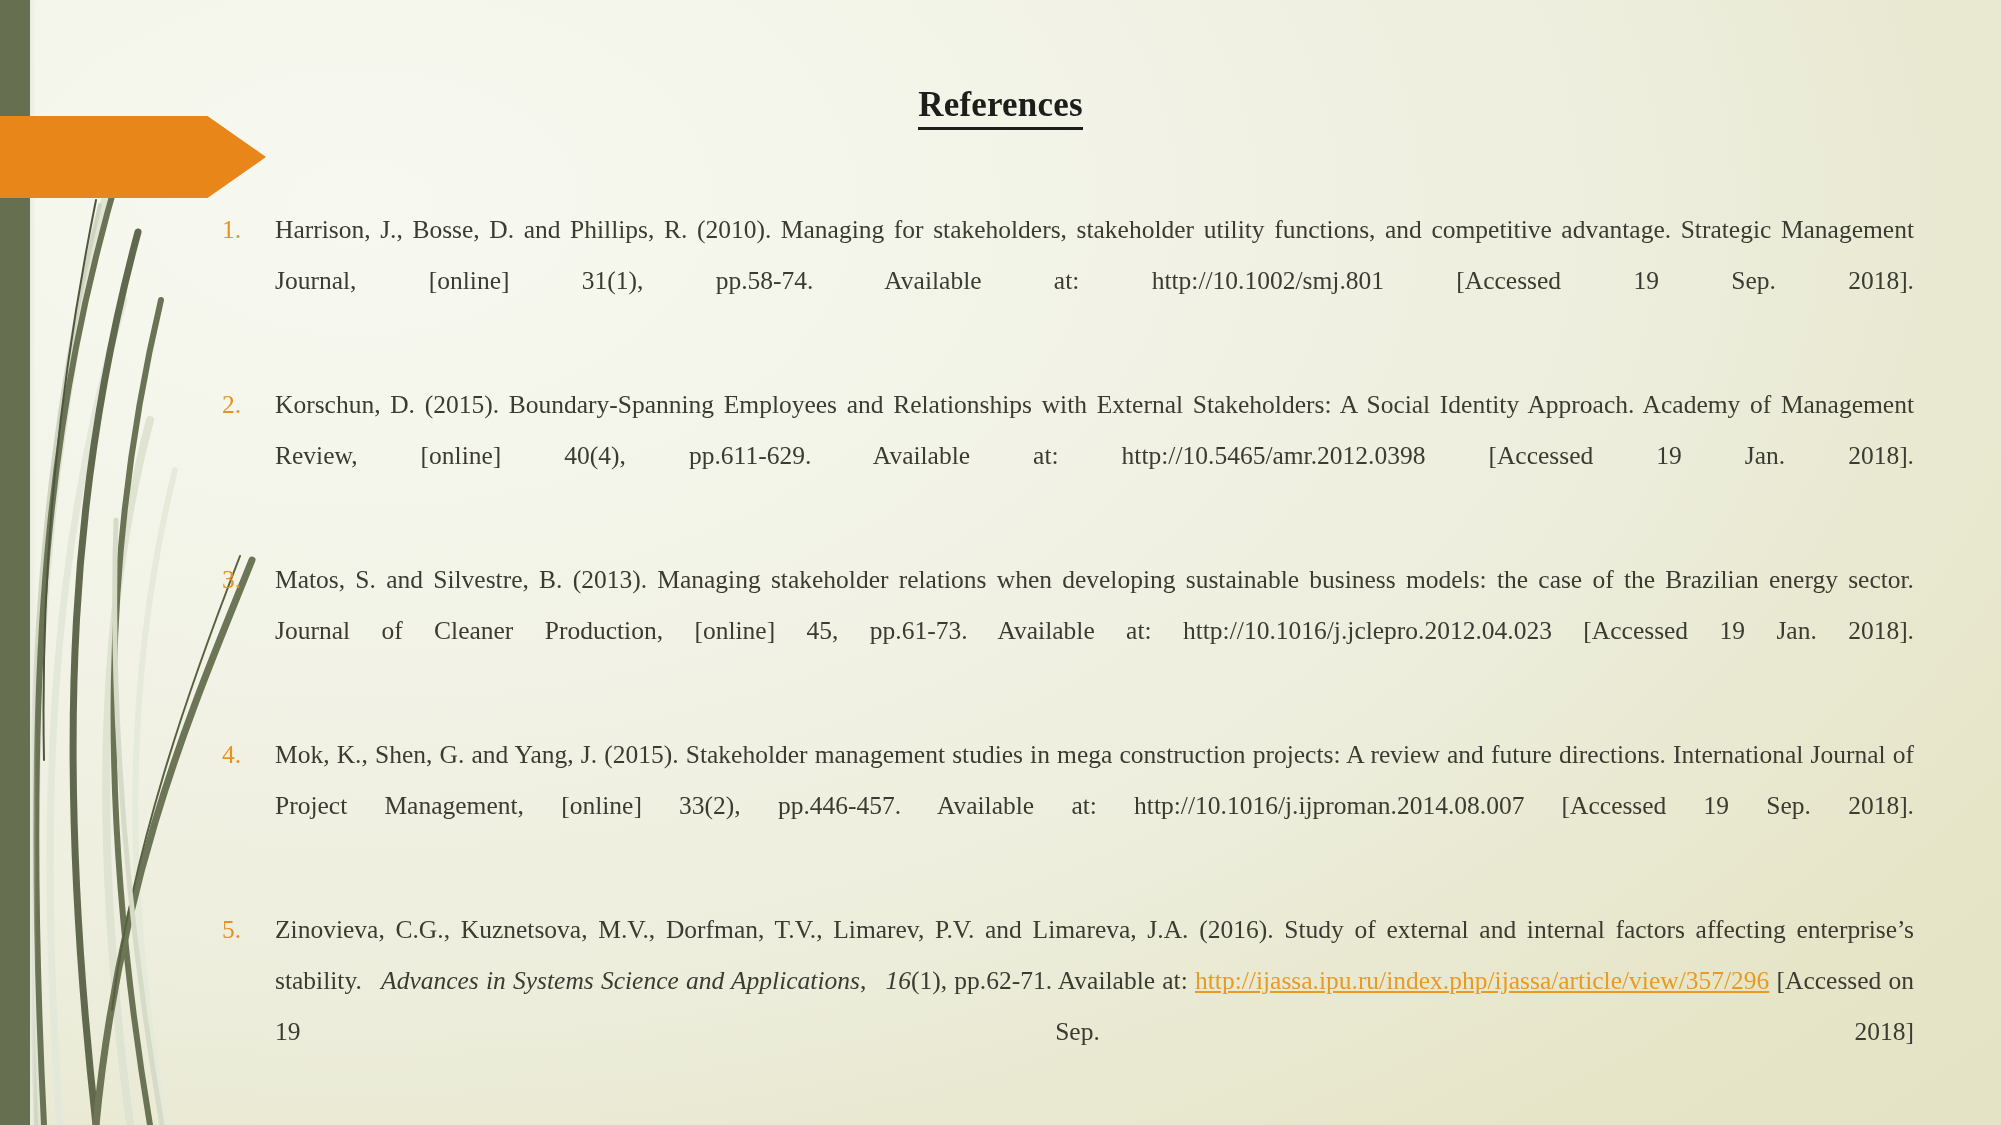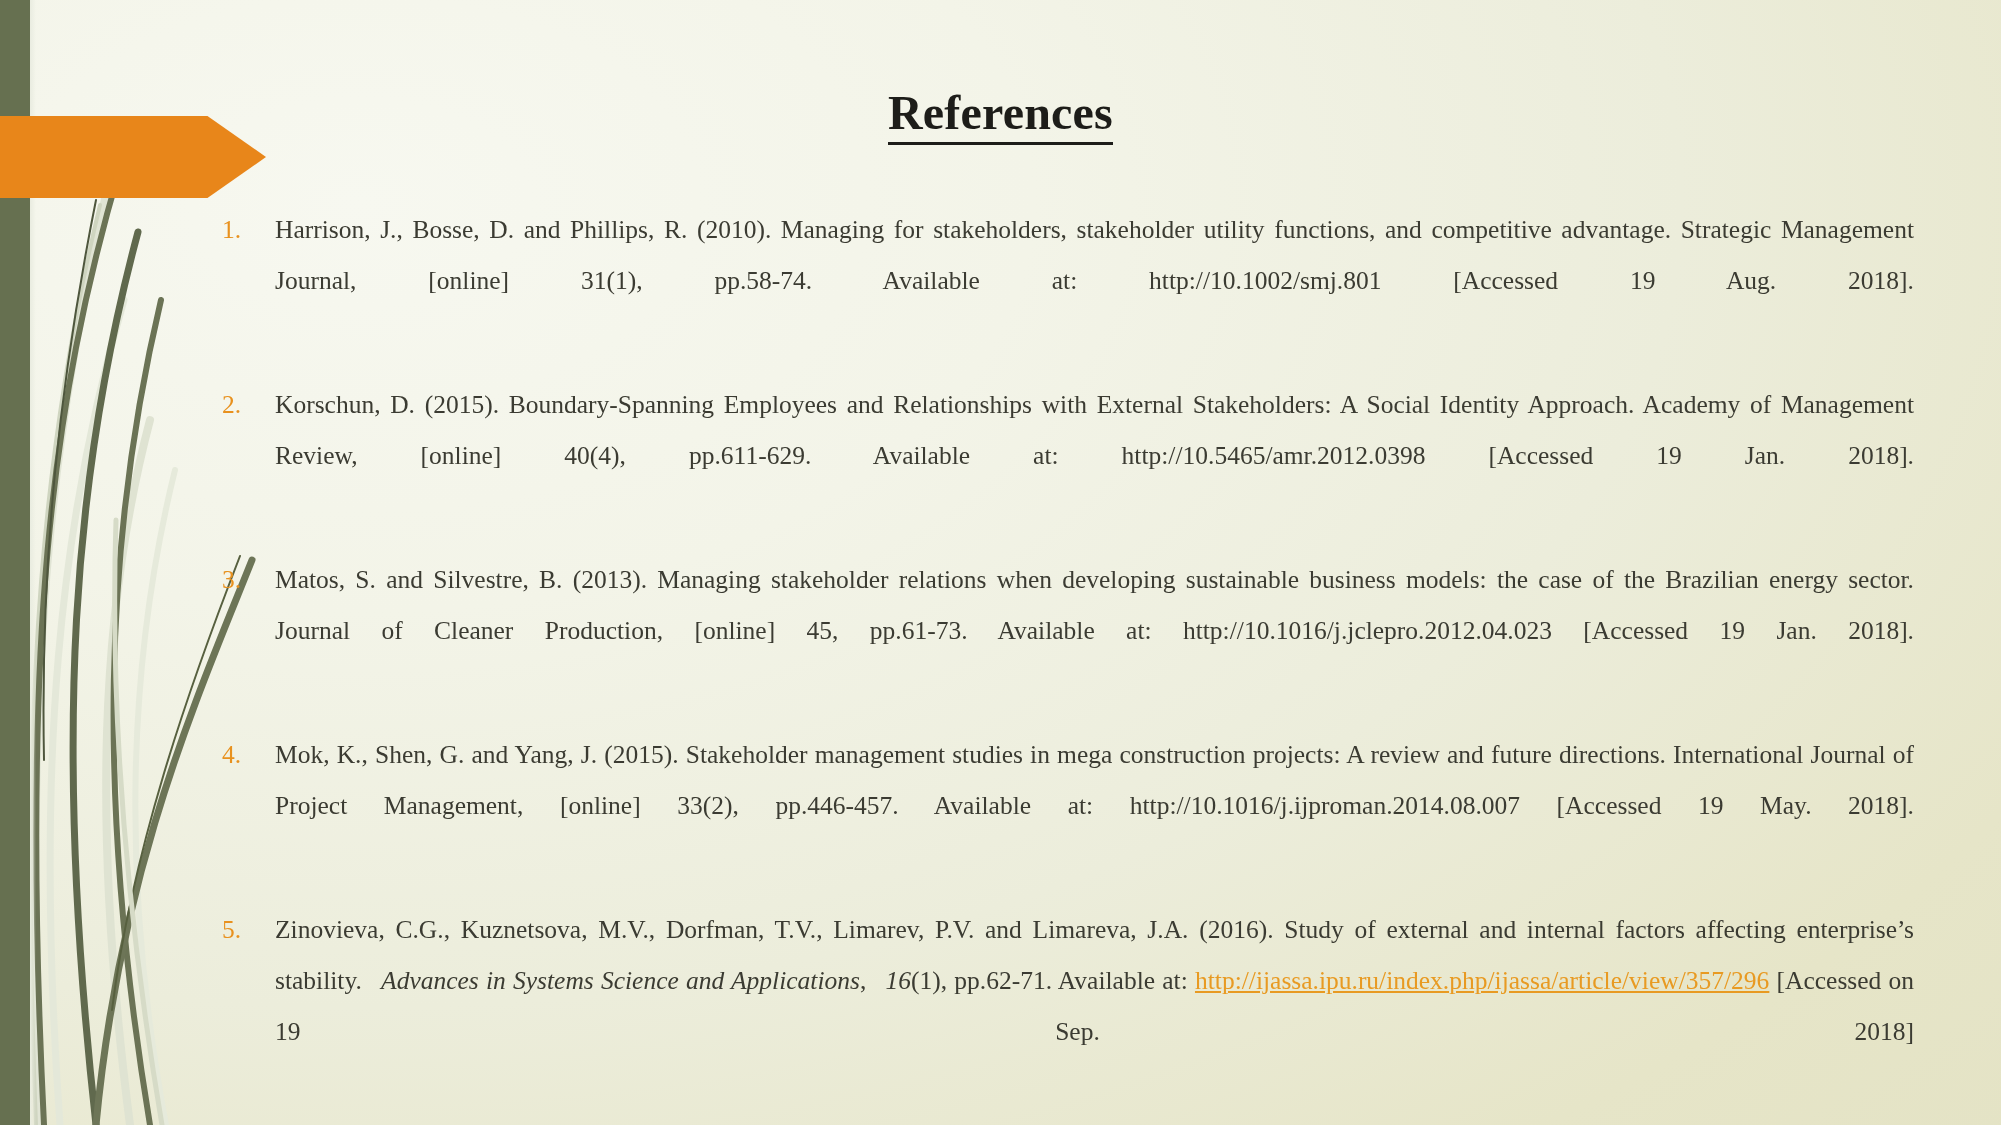--- a/index.html
+++ b/index.html
@@ -64,21 +64,21 @@
     z-index: 3;
     pointer-events: none;
   }
 
   
   #title {
     position: absolute;
     left: 0; right: 0;
     top: 85px;
     text-align: center;
-    font-size: 48px;
+    font-size: 35px;
     font-weight: bold;
     color: #1d1d19;
     letter-spacing: 0.2px;
     z-index: 8;
   }
   #title .t-underline {
     border-bottom: 3px solid #1d1d19;
     padding-bottom: 3px;
   }
 
@@ -159,33 +159,33 @@
   <div id="arrow-banner"></div>
 
   <div id="title">
     <span class="t-underline">References</span>
   </div>
 
   <ol id="ref-list" style="list-style:none;margin:0;padding:0;">
 
   <li class="ref-item">
         <span class="ref-num">1.</span>
-        <span class="ref-text"><span>Harrison, J., Bosse, D. and Phillips, R. (2010). Managing for stakeholders, stakeholder utility functions, and competitive advantage. Strategic Management Journal, [online] 31(1), pp.58-74. Available at: http://10.1002/smj.801 [Accessed 19 Aug. 2018].</span></span>
+        <span class="ref-text"><span>Harrison, J., Bosse, D. and Phillips, R. (2010). Managing for stakeholders, stakeholder utility functions, and competitive advantage. Strategic Management Journal, [online] 31(1), pp.58-74. Available at: http://10.1002/smj.801 [Accessed 19 Sep. 2018].</span></span>
       </li>
       <li class="ref-item">
         <span class="ref-num">2.</span>
         <span class="ref-text"><span>Korschun, D. (2015). Boundary-Spanning Employees and Relationships with External Stakeholders: A Social Identity Approach. Academy of Management Review, [online] 40(4), pp.611-629. Available at: http://10.5465/amr.2012.0398 [Accessed 19 Jan. 2018].</span></span>
       </li>
       <li class="ref-item">
         <span class="ref-num">3.</span>
         <span class="ref-text"><span>Matos, S. and Silvestre, B. (2013). Managing stakeholder relations when developing sustainable business models: the case of the Brazilian energy sector. Journal of Cleaner Production, [online] 45, pp.61-73. Available at: http://10.1016/j.jclepro.2012.04.023 [Accessed 19 Jan. 2018].</span></span>
       </li>
       <li class="ref-item">
         <span class="ref-num">4.</span>
-        <span class="ref-text"><span>Mok, K., Shen, G. and Yang, J. (2015). Stakeholder management studies in mega construction projects: A review and future directions. International Journal of Project Management, [online] 33(2), pp.446-457. Available at: http://10.1016/j.ijproman.2014.08.007 [Accessed 19 May. 2018].</span></span>
+        <span class="ref-text"><span>Mok, K., Shen, G. and Yang, J. (2015). Stakeholder management studies in mega construction projects: A review and future directions. International Journal of Project Management, [online] 33(2), pp.446-457. Available at: http://10.1016/j.ijproman.2014.08.007 [Accessed 19 Sep. 2018].</span></span>
       </li>
       <li class="ref-item">
         <span class="ref-num">5.</span>
         <span class="ref-text"><span>Zinovieva, C.G., Kuznetsova, M.V., Dorfman, T.V., Limarev, P.V. and Limareva, J.A. (2016). Study of external and internal factors affecting enterprise’s stability. </span><span class="it">Advances in Systems Science and Applications</span><span>, </span><span class="it">16</span><span>(1), pp.62-71. Available at: </span><a class="lnk" href="#">http://ijassa.ipu.ru/index.php/ijassa/article/view/357/296</a><span> [Accessed on 19 Sep. 2018]</span></span>
       </li>
     </ol>
 
 </div>
 
 </body></html>

